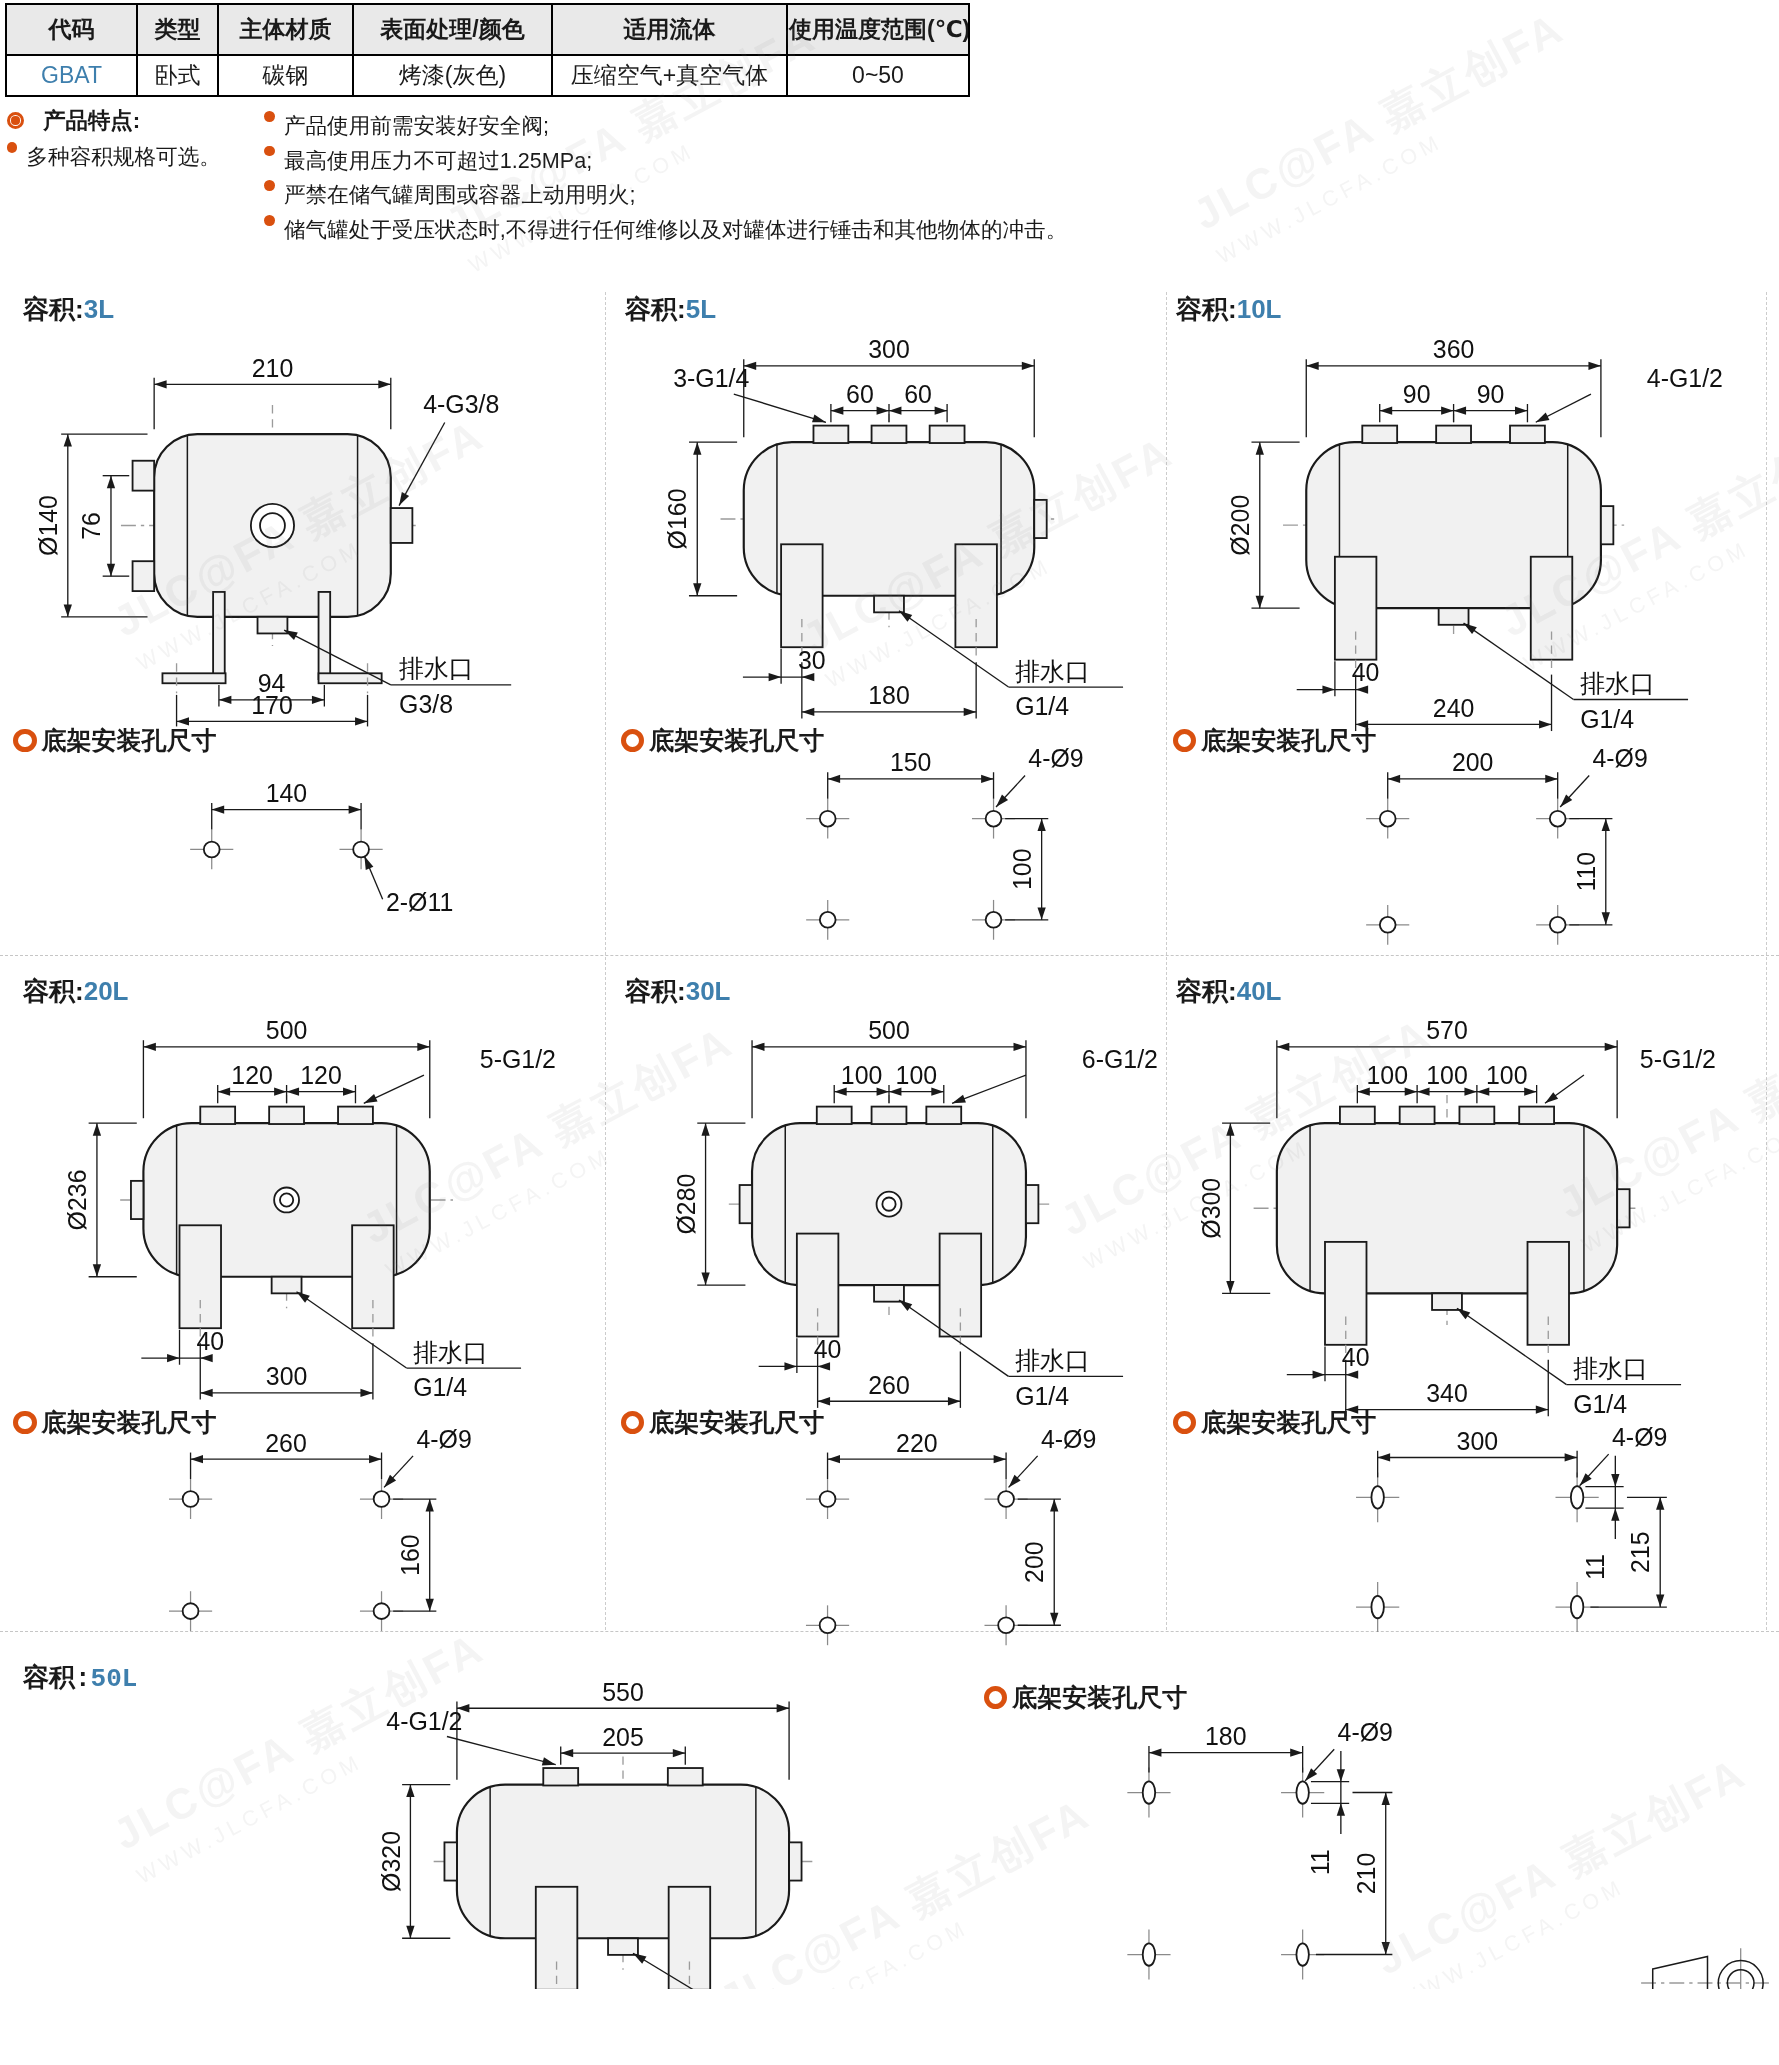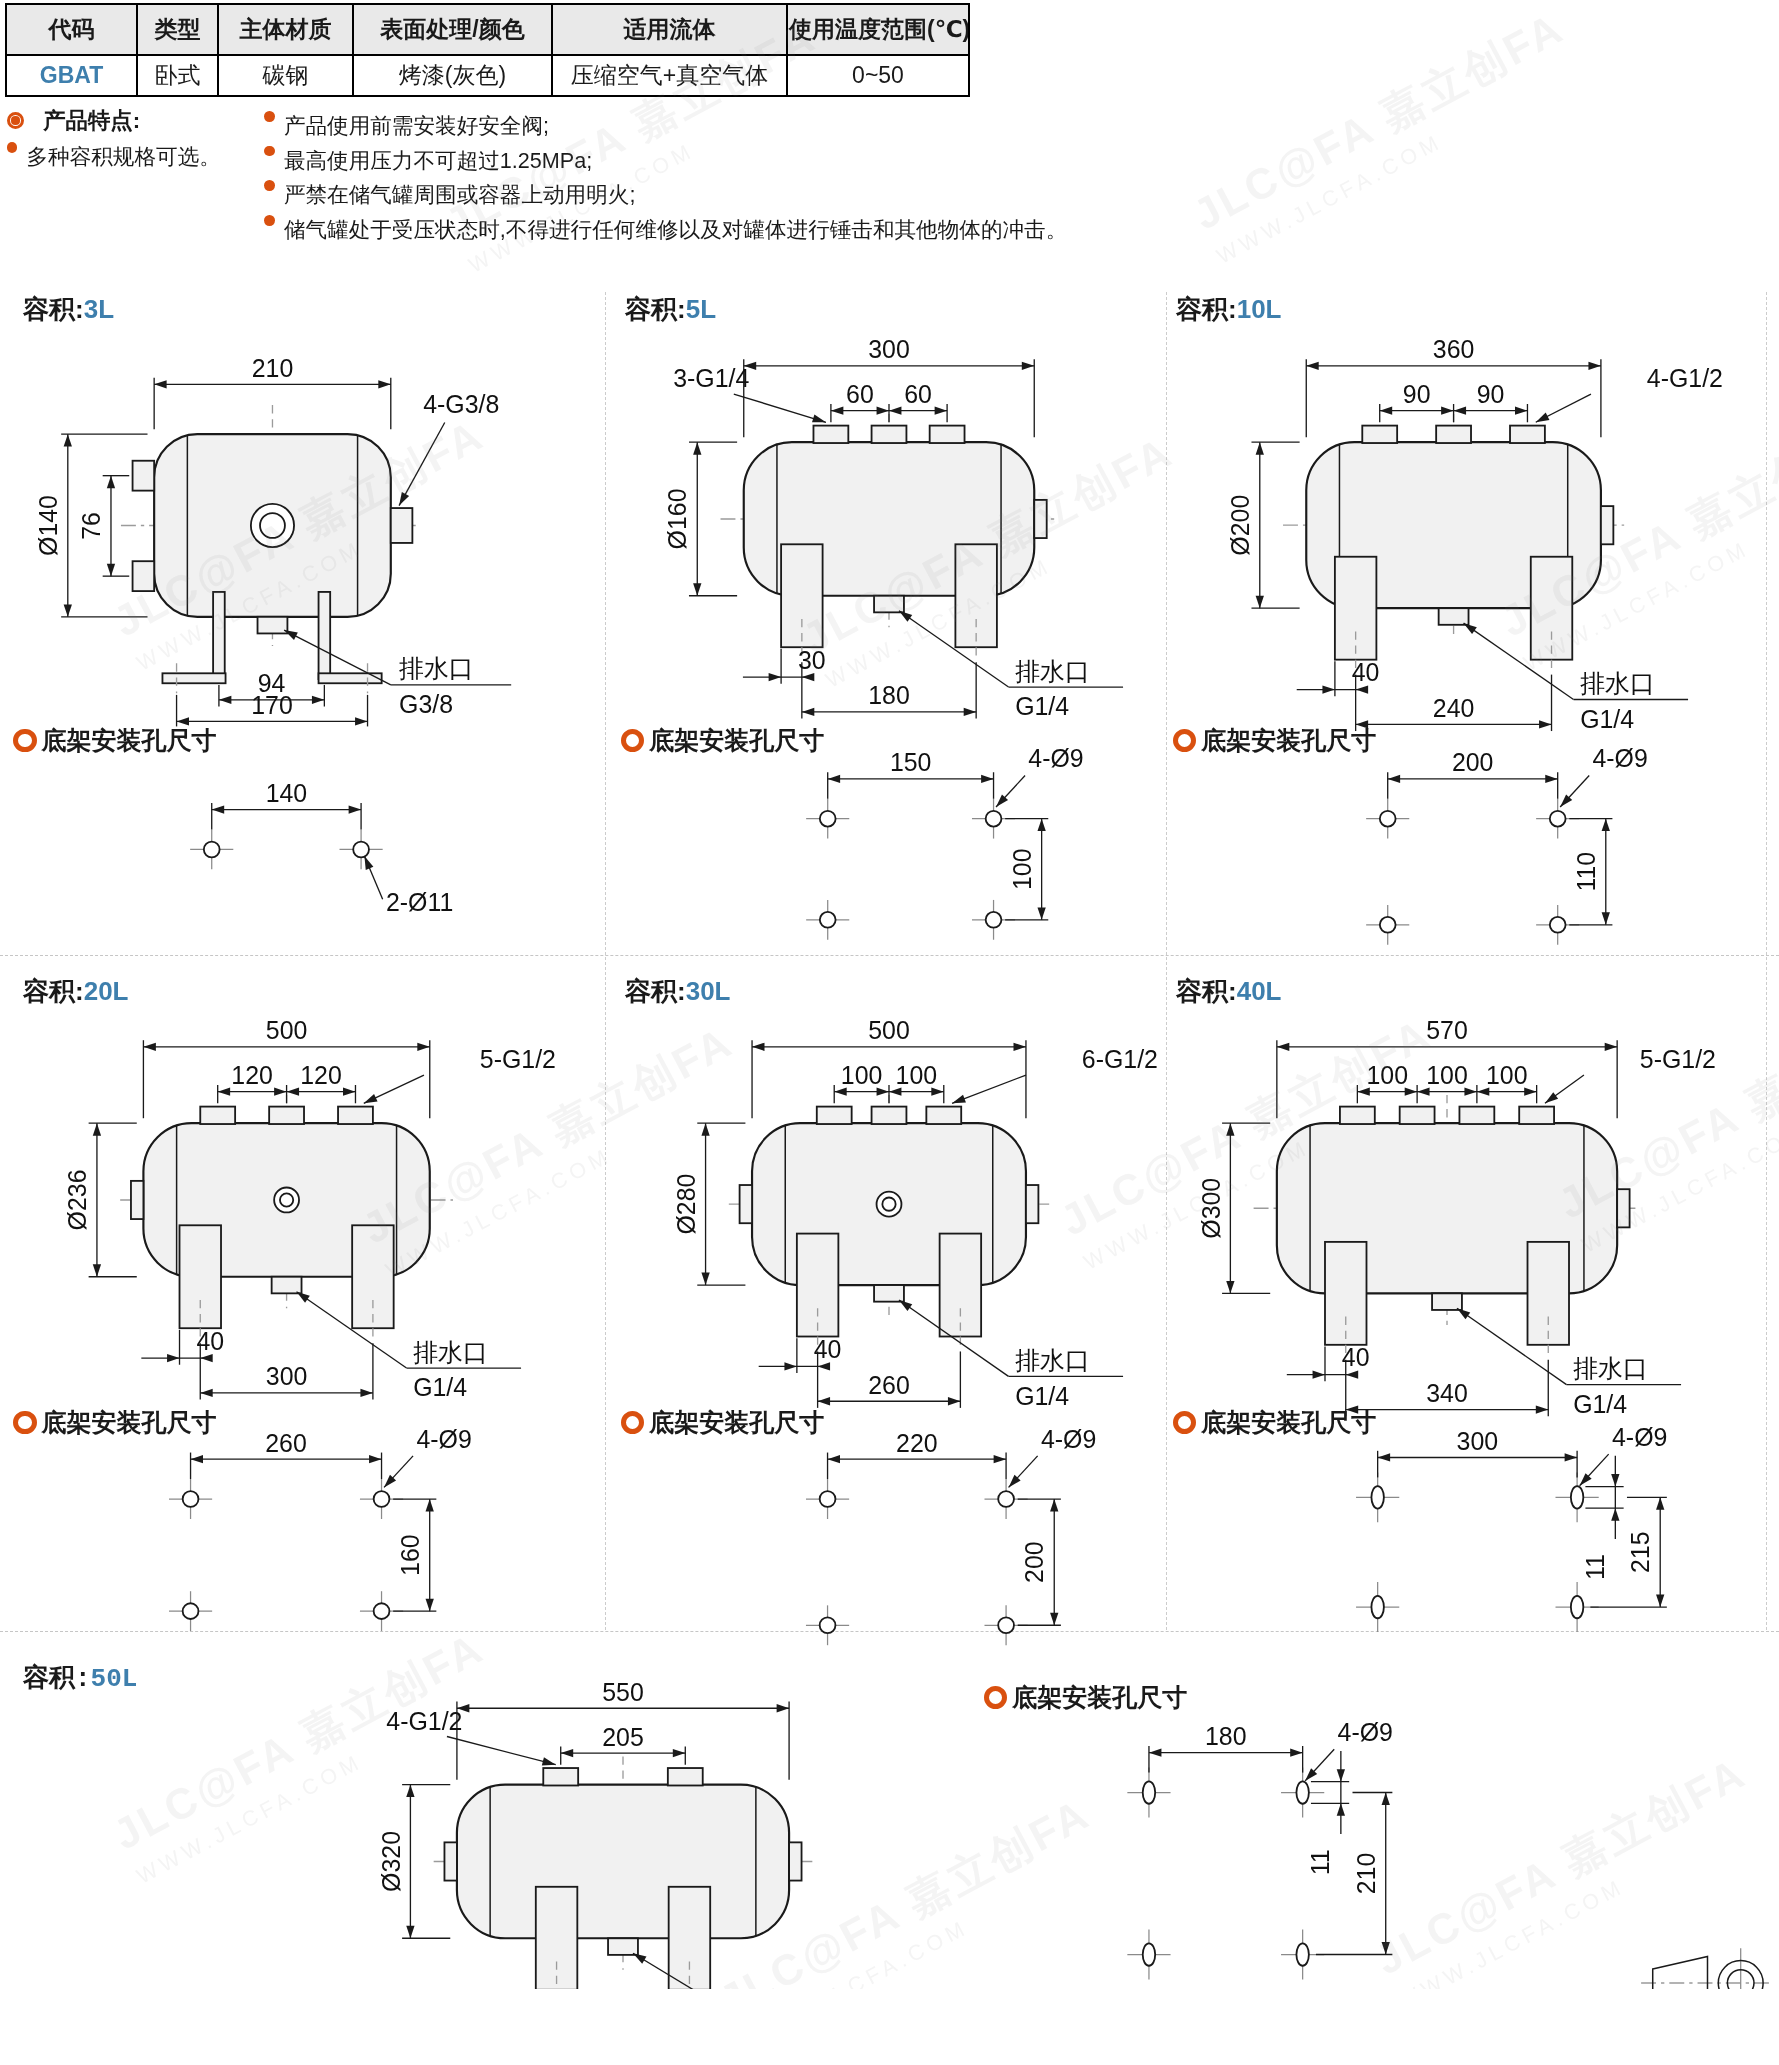--- a/index.html
+++ b/index.html
@@ -5,21 +5,21 @@
   html,body{margin:0;padding:0;background:#fff}
   .page{position:relative;width:1779px;height:1989px;background:#fff;overflow:hidden;
         font-family:"Liberation Sans","DejaVu Sans",sans-serif;color:#1a1a1a;
         --blue:#3e7fad;--orange:#d9500f}
   
   .spec{position:absolute;left:5px;top:3.3px;width:964px;border-collapse:collapse;table-layout:fixed;
         text-align:center;font-size:23px}
   .spec th,.spec td{border:2.5px solid #000;overflow:hidden;white-space:nowrap}
   .spec th{background:#e9e9e9;height:47px;font-weight:700}
   .spec td{height:37px;background:#fff}
-  .code-cell{color:var(--blue);font-weight:700}
+  .code-cell{color:var(--blue);font-weight:400}
   
   .blk{position:absolute}
   .blk-title{display:flex;gap:19px;align-items:center;font-size:22.4px;font-weight:700}
   .item{display:flex;gap:9.1px;align-items:flex-start;font-size:21.6px;margin-top:5.8px}
   .bullseye{width:11.6px;height:11.6px;border:3.3px solid var(--orange);border-radius:50%;position:relative;flex:none}
   .bullseye::after{content:"";position:absolute;inset:1.7px;background:var(--orange);border-radius:50%}
   .dot{width:10.8px;height:10.8px;background:var(--orange);border-radius:50%;flex:none}
   
   .sec-title{position:absolute;font-size:26px;font-weight:700;white-space:nowrap}
   .sec-title .vol{color:var(--blue)}

